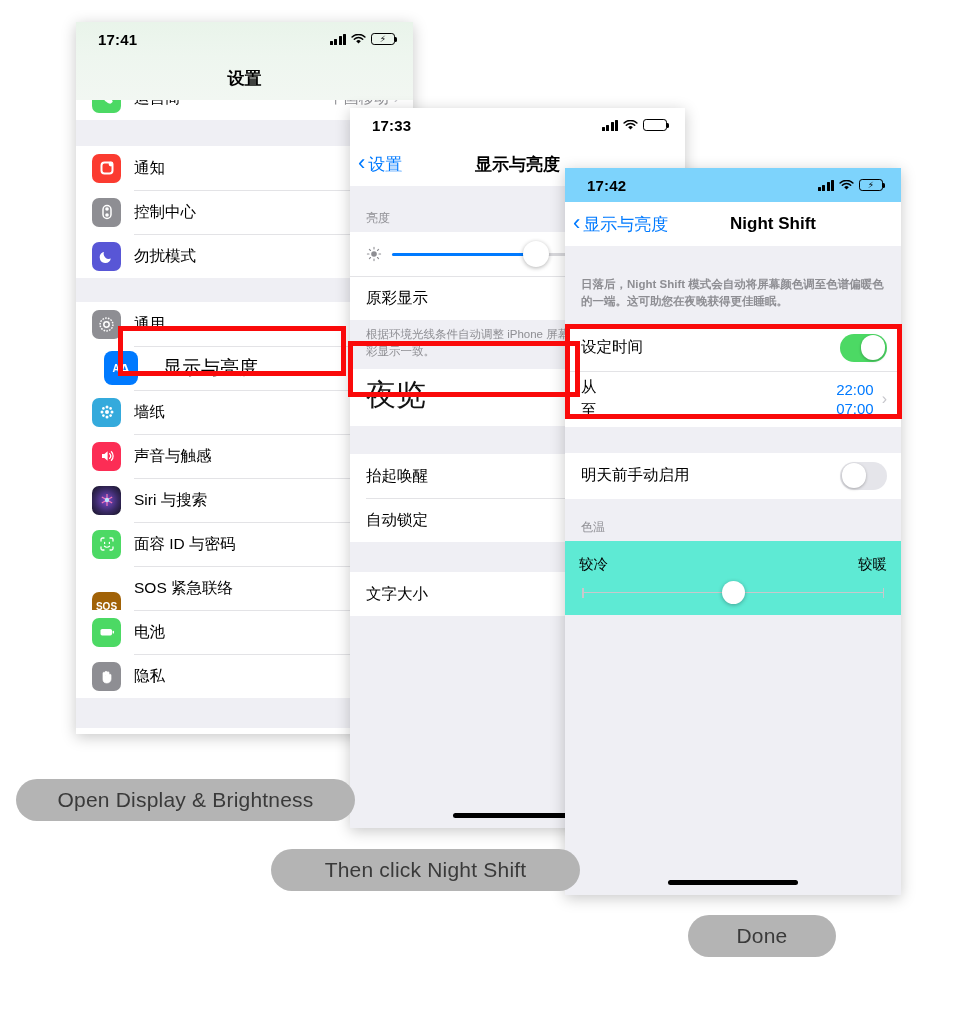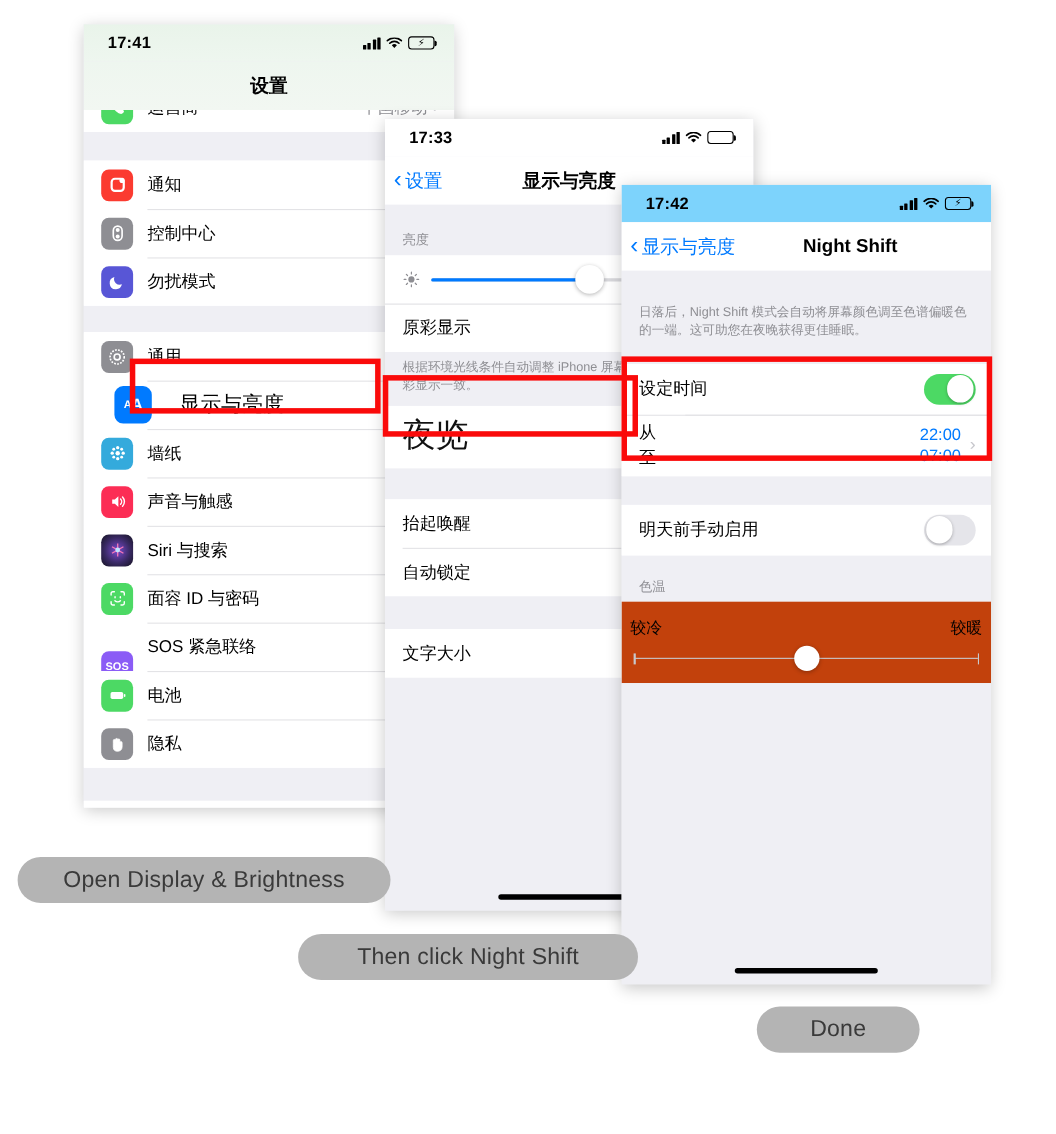--- a/index.html
+++ b/index.html
@@ -167,21 +167,21 @@
     position:absolute; top:50%; width:26px; height:26px;
     margin-top:-13px; margin-left:-13px;
     background:#fff; border-radius:50%;
     box-shadow: 0 1px 4px rgba(0,0,0,.3);
   }
   .sun {
     width:16px; height:16px; flex:none; position:relative;
   }
 
   
-  .temp-wrap { background:#c2410c; padding: 14px 8px 22px; }
+  .temp-wrap { background:#5eead4; padding: 14px 14px 22px; }
   .temp-labels {
     display:flex; justify-content:space-between;
     font-size:14.5px; color:#000; margin-bottom:18px;
   }
   .temp-track {
     height:1.5px; background:#c8c8cc; position:relative; margin:0 4px;
   }
   .temp-track:before, .temp-track:after {
     content:""; position:absolute; top:-4px; width:1.5px; height:10px; background:#c8c8cc;
   }
@@ -374,21 +374,21 @@
         <svg width="18" height="18" viewBox="0 0 18 18">
             <g stroke="#fff" stroke-width="1.3" fill="none" stroke-linecap="round">
               <path d="M3 6V4.5A1.5 1.5 0 0 1 4.5 3H6M12 3h1.5A1.5 1.5 0 0 1 15 4.5V6M15 12v1.5a1.5 1.5 0 0 1-1.5 1.5H12M6 15H4.5A1.5 1.5 0 0 1 3 13.5V12"></path>
               <path d="M6.6 7.4v1M11.4 7.4v1M6.5 11.2c1.3 1.2 3.7 1.2 5 0"></path>
             </g>
           </svg>
       </span>
       <span class="lbl">面容 ID 与密码</span>
     </div>
     <div class="row">
-      <span class="ico" style="background:#8b5cf6;font-size:10px;margin-top:36px;">SOS</span>
+      <span class="ico" style="background:#a16207;font-size:10px;margin-top:36px;">SOS</span>
       <span class="lbl">SOS 紧急联络</span>
     </div>
     <div class="row">
       <span class="ico" style="background:#4cd964;">
         <svg width="20" height="20" viewBox="0 0 20 20">
             <rect x="3.5" y="7" width="11.5" height="6.4" rx="1.6" fill="#fff"></rect>
             <rect x="15.6" y="8.8" width="1.4" height="2.8" rx=".7" fill="#fff"></rect>
           </svg>
       </span>
       <span class="lbl">电池</span>
@@ -526,21 +526,21 @@
   <div class="navbar" style="background:#fff;">
     <div class="nav-back">
       <span class="chev">‹</span>
       <span>显示与亮度</span>
     </div>
     <div class="nav-title" style="padding-left:80px;">Night Shift</div>
   </div>
 
   <div class="gap" style="height:24px;"></div>
 
-  <div class="footnote" style="padding:6px 16px 20px; line-height:1.5;">日落后，Night Shift 模式会自动将屏幕颜色调至色谱偏暖色的一端。这可助您在夜晚获得更佳睡眠。</div>
+  <div class="footnote" style="padding:6px 16px 14px; line-height:1.5;font-weight:bold;">日落后，Night Shift 模式会自动将屏幕颜色调至色谱偏暖色的一端。这可助您在夜晚获得更佳睡眠。</div>
 
   <div class="group">
     <div class="row" style="height:46px;padding-left:16px;">
       <span class="lbl">设定时间</span>
       <span class="switch on">
           <span class="knob"></span>
         </span>
     </div>
     <div class="row" style="height:56px;padding-left:16px;position:relative;">
       <span style="position:absolute;left:0;right:0;top:0;height:1px;background:#e3e3e6;"></span>

